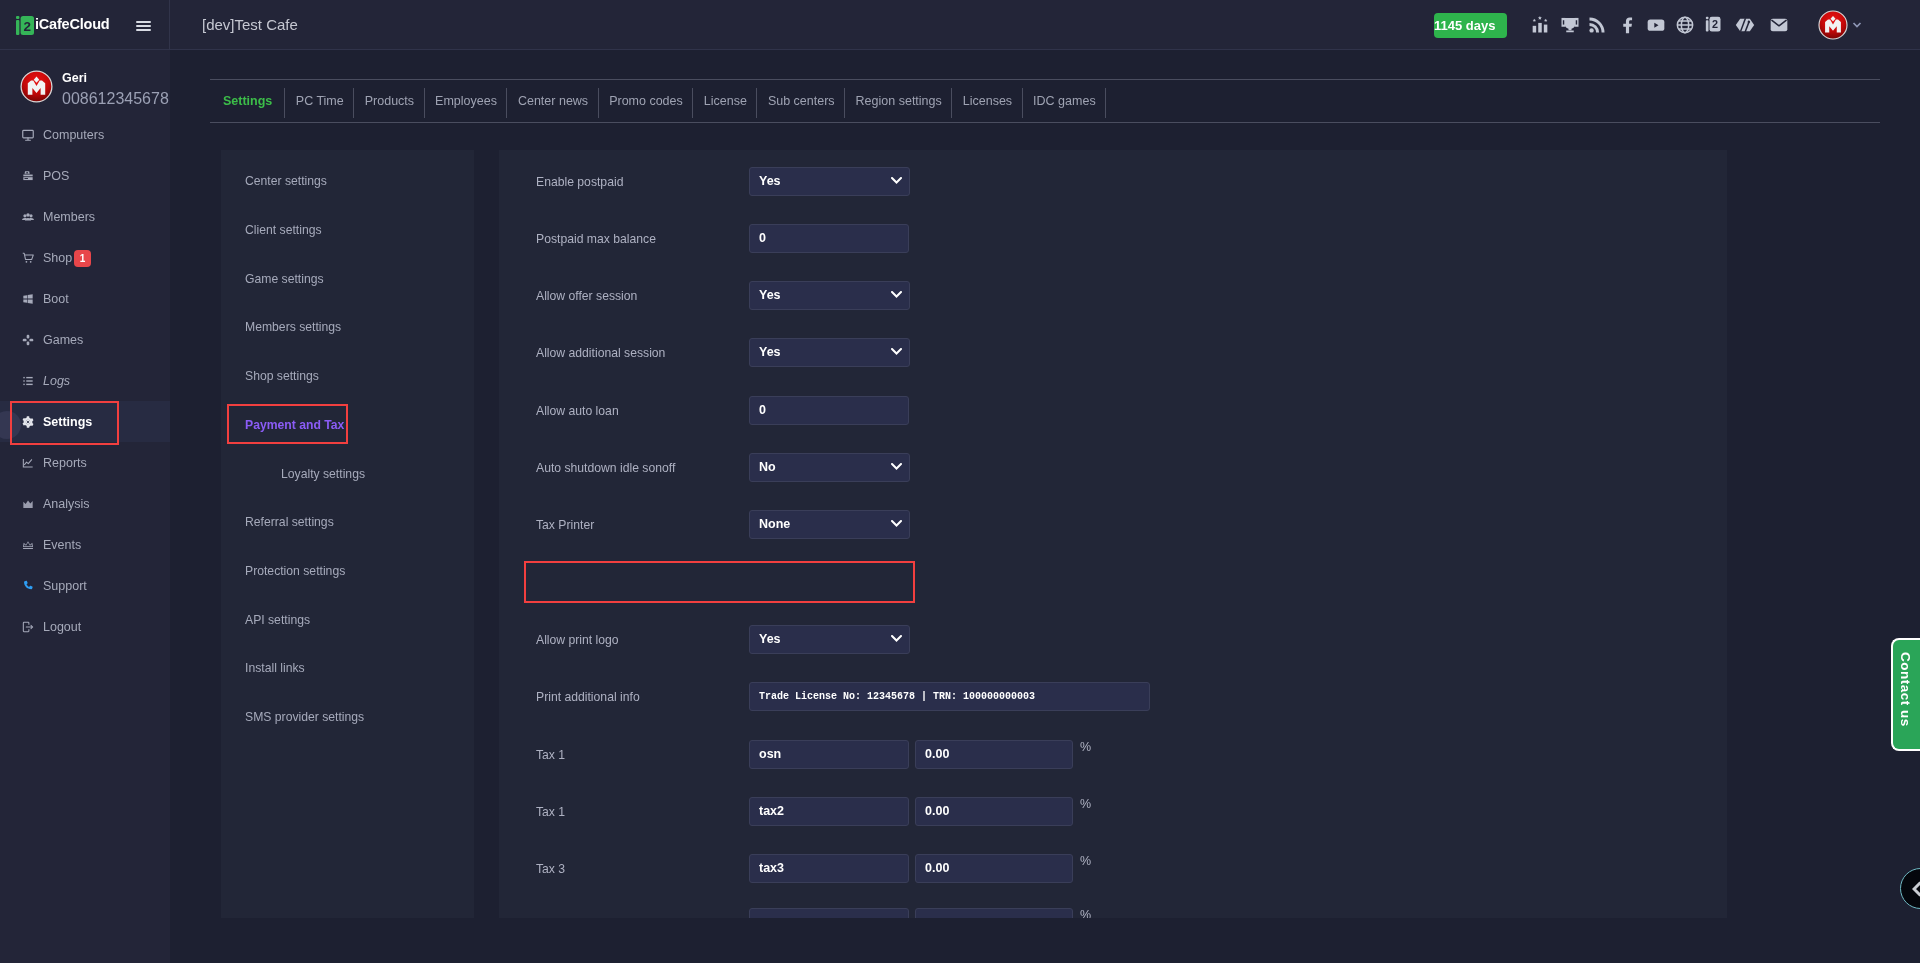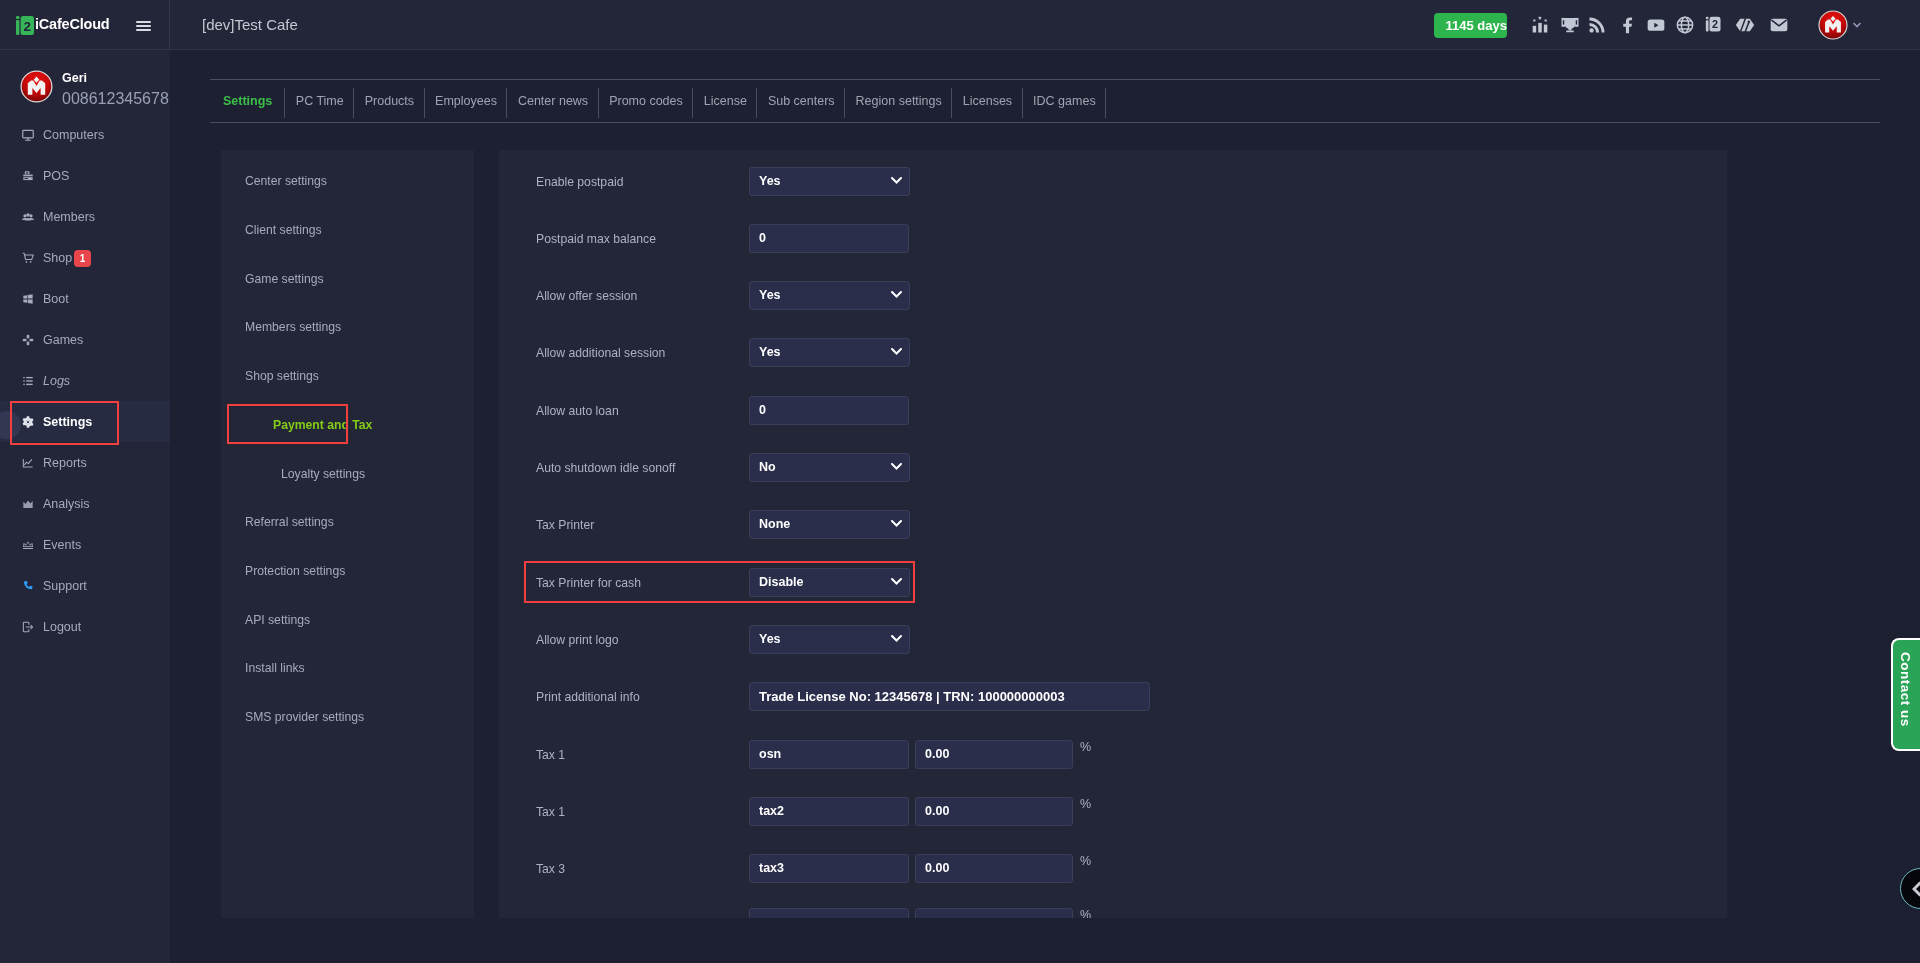--- a/index.html
+++ b/index.html
@@ -5,21 +5,21 @@
 * { margin:0; padding:0; box-sizing:border-box; }
 html,body { width:1920px; height:963px; overflow:hidden; background:#1d2031; font-family:"Liberation Sans", sans-serif; }
 
 #topbar { position:absolute; top:0; left:0; width:1920px; height:50px; background:#232538; border-bottom:1px solid #30334a; }
 #topbar .vsep { position:absolute; left:169px; top:0; width:1px; height:50px; background:#31344a; }
 #logo { position:absolute; left:16px; top:16px; }
 #logoname { position:absolute; left:35px; top:16px; color:#fff; font-size:14.5px; font-weight:bold; letter-spacing:-0.2px; }
 #burger { position:absolute; left:136px; top:21px; width:15px; }
 #burger div { height:2px; background:#d9dce4; margin-bottom:2px; border-radius:1px; }
 #cafename { position:absolute; left:202px; top:16px; color:#c6c8d2; font-size:15px; }
-#daysbtn { position:absolute; left:1434px; top:13px; width:73px; height:25px; background:#2eb44c; border-radius:4px; color:#fff; font-size:13px; font-weight:bold; text-align:right; line-height:25px; }
+#daysbtn { position:absolute; left:1434px; top:13px; width:73px; height:25px; background:#2eb44c; border-radius:4px; color:#fff; font-size:13px; font-weight:bold; text-align:left; line-height:25px; }
 .tico { position:absolute; top:15px; width:20px; height:20px; }
 #avatar-top { position:absolute; left:1818px; top:10px; width:30px; height:30px; }
 #avchev { position:absolute; left:1852px; top:20px; width:10px; height:10px; }
 
 #sidebar { position:absolute; top:50px; left:0; width:170px; height:913px; background:#232538; }
 #usr-av { position:absolute; left:20px; top:20px; width:33px; height:33px; }
 #usr-name { position:absolute; left:62px; top:21px; color:#fff; font-size:12.5px; font-weight:bold; }
 #usr-phone { position:absolute; left:62px; top:40px; color:#9ba0b4; font-size:16px; }
 .mi { position:absolute; left:0; width:170px; height:41px; color:#a6aaba; font-size:12.5px; }
 .mi .ic { position:absolute; left:21px; top:14px; width:14px; height:14px; }
@@ -32,21 +32,21 @@
 #tabs { position:absolute; left:210px; top:79px; width:1670px; border-top:1px solid #4a4d5f; }
 #tabrow { display:flex; }
 .tab { position:relative; height:43px; line-height:43px; padding:0 10.5px; color:#9fa3b3; font-size:12.5px; }
 .tab::after { content:""; position:absolute; right:0; top:8px; width:1px; height:30px; background:#4a4d5f; }
 .tab.active { padding:0 13px; }
 .tab.active { color:#3cbd49; font-weight:bold; }
 #tabs-bottom { position:absolute; left:210px; top:122px; width:1670px; height:1px; background:#4a4d5f; }
 
 #submenu { position:absolute; left:221px; top:150px; width:253px; height:768px; background:#222637; }
 .smi { position:absolute; left:24px; color:#a6aabb; font-size:12.2px; }
-.smi.active { color:#84cc16; font-weight:bold;margin-left:28px; }
+.smi.active { color:#8b5cf6; font-weight:bold; }
 #pay-redbox { position:absolute; left:6px; top:254px; width:121px; height:40px; border:2px solid #f23f3f; }
 #formpanel { position:absolute; left:499px; top:150px; width:1228px; height:768px; background:#222637; overflow:hidden; }
 .frow { position:absolute; left:0; width:1228px; height:30px; }
 .flabel { position:absolute; left:37px; top:8px; color:#aeb1c2; font-size:12.2px; }
 .fsel { position:absolute; left:250px; top:0; width:161px; height:29px; background:#2a2e4b; border:1px solid #3a3e59; border-radius:3px; color:#fff; font-size:12.5px; font-weight:bold; line-height:27px; padding-left:9px; }
 .fsel svg { position:absolute; right:7px; top:9px; }
 .finput { position:absolute; left:250px; top:0; width:160px; height:29px; background:#2a2e4b; border:1px solid #3a3e59; border-radius:3px; color:#fff; font-size:12.5px; font-weight:bold; line-height:27px; padding-left:9px; }
 .finput2 { position:absolute; left:416px; top:0; width:158px; height:29px; background:#2a2e4b; border:1px solid #3a3e59; border-radius:3px; color:#fff; font-size:12.5px; font-weight:bold; line-height:27px; padding-left:9px; }
 .pct { position:absolute; left:581px; top:0px; color:#b0b3c3; font-size:12.5px; }
 #cash-redbox { position:absolute; left:25px; top:411px; width:391px; height:42px; border:2px solid #f23f3f; }
@@ -327,35 +327,29 @@
     <div class="fsel">No<svg width="11" height="7" viewBox="0 0 11 7">
           <path d="M1 1l4.5 4.5L10 1" stroke="#fff" stroke-width="2" fill="none" stroke-linecap="round"></path>
         </svg></div>
   </div>
   <div class="frow" style="top:360.3px;">
       <span class="flabel">Tax Printer</span>
     <div class="fsel">None<svg width="11" height="7" viewBox="0 0 11 7">
           <path d="M1 1l4.5 4.5L10 1" stroke="#fff" stroke-width="2" fill="none" stroke-linecap="round"></path>
         </svg></div>
   </div>
-  <div class="frow" style="top:417.6px;">
-      <span class="flabel">Tax Printer for cash</span>
-    <div class="fsel">Disable<svg width="11" height="7" viewBox="0 0 11 7">
-          <path d="M1 1l4.5 4.5L10 1" stroke="#fff" stroke-width="2" fill="none" stroke-linecap="round"></path>
-        </svg></div>
-  </div>
   <div class="frow" style="top:474.9px;">
       <span class="flabel">Allow print logo</span>
     <div class="fsel">Yes<svg width="11" height="7" viewBox="0 0 11 7">
           <path d="M1 1l4.5 4.5L10 1" stroke="#fff" stroke-width="2" fill="none" stroke-linecap="round"></path>
         </svg></div>
   </div>
   <div class="frow" style="top:532.2px;">
       <span class="flabel">Print additional info</span>
-    <div class="finput" style="width:401px; font-size:13px;">Trade License No: 12345678 | TRN: 100000000003</div>
+    <div class="finput" style="width:401px; font-size:10px;font-family:Liberation Mono, monospace;">Trade License No: 12345678 | TRN: 100000000003</div>
   </div>
   <div class="frow" style="top:589.5px;">
       <span class="flabel">Tax 1</span>
     <div class="finput">osn</div>
       <div class="finput2">0.00</div>
       <span class="pct">%</span>
   </div>
   <div class="frow" style="top:646.8px;">
       <span class="flabel">Tax 1</span>
     <div class="finput">tax2</div>

